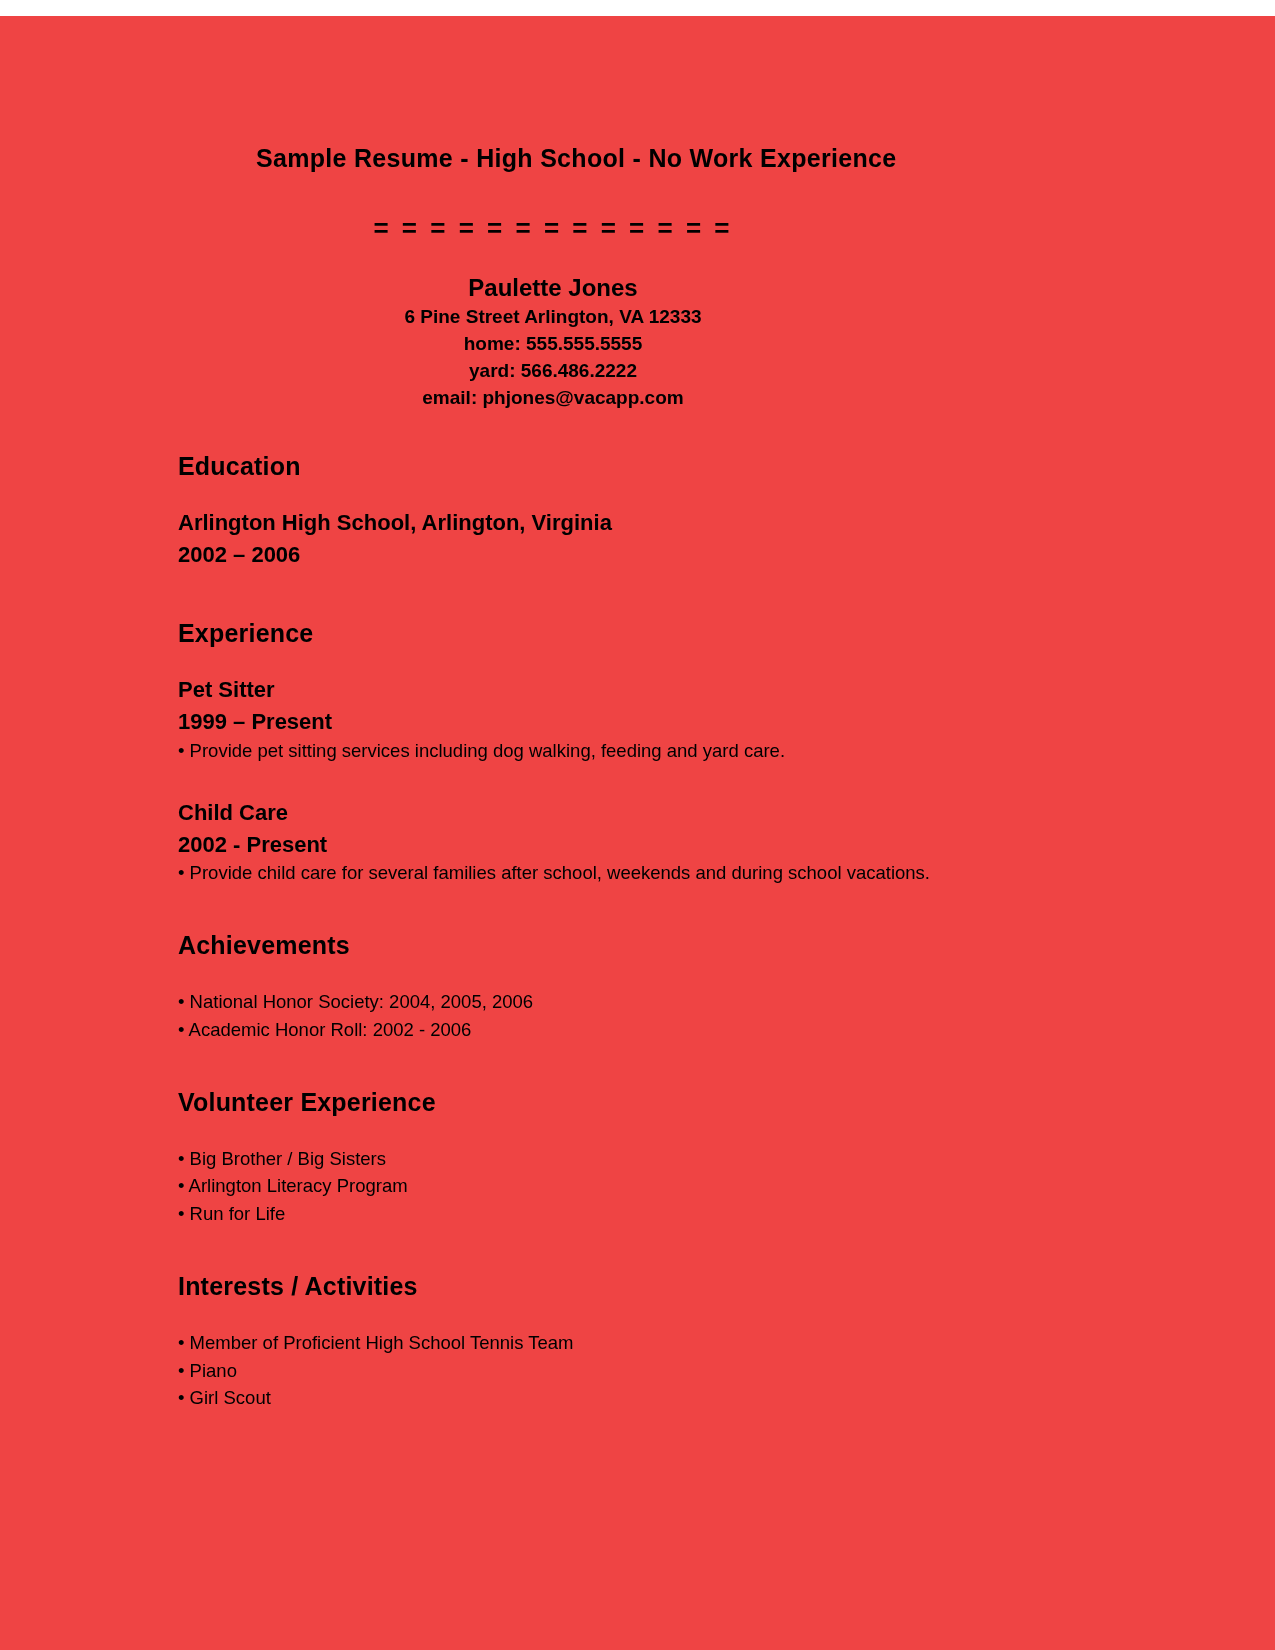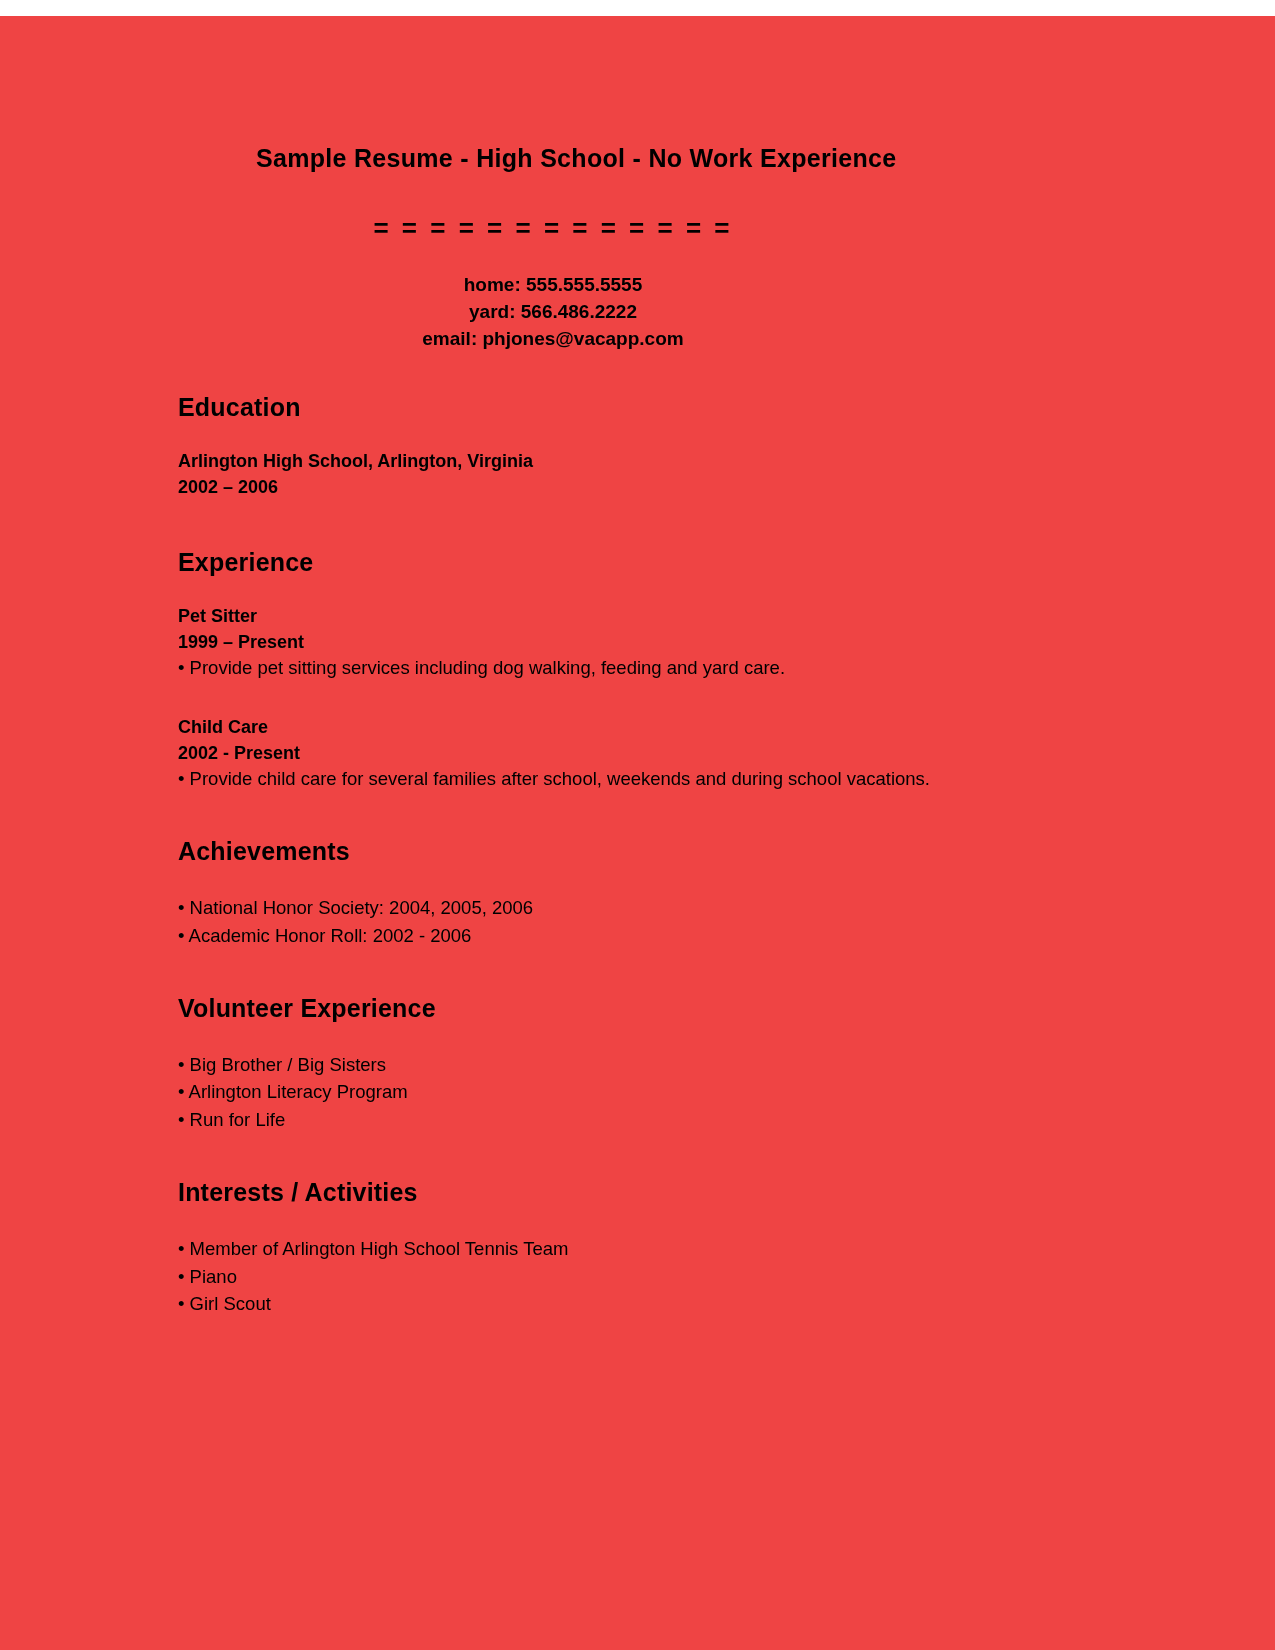--- a/index.html
+++ b/index.html
@@ -63,21 +63,21 @@
     letter-spacing: 0.2px;
   }
   .sec-education { margin-top: 40px; }
   .sec-experience { margin-top: 48px; }
   .sec-achievements { margin-top: 44px; }
   .sec-volunteer { margin-top: 44px; }
   .sec-interests { margin-top: 44px; }
   .sec-skills { margin-top: 44px; }
 
   .strong-line {
-    font-size: 18px;
+    font-size: 22px;
     font-weight: bold;
     line-height: 1.45;
   }
   .body-line {
     font-size: 18.5px;
     line-height: 1.45;
   }
   .block-gap { margin-top: 26px; }
   .job { margin-top: 26px; }
   .job + .job { margin-top: 32px; }
@@ -88,20 +88,22 @@
 <body>
 
 <div class="page">
   <div class="doc">
 
     <div class="doc-title">Sample Resume - High School - No Work Experience</div>
 
     <div class="rule">= = = = = = = = = = = = =</div>
 
     <div class="contact">
+      <div class="name">Paulette Jones</div>
+      <div class="line">6 Pine Street Arlington, VA 12333</div>
       <div class="line">home: 555.555.5555</div>
       <div class="line">yard: 566.486.2222</div>
       <div class="line">email: phjones@vacapp.com</div>
     </div>
 
     <div class="sec-education">
       <h2 class="section">Education</h2>
       <div class="block-gap">
         <div class="strong-line">Arlington High School, Arlington, Virginia</div>
         <div class="strong-line">2002 – 2006</div>
@@ -135,21 +137,21 @@
       <div class="list">
         <div class="body-line">• Big Brother / Big Sisters</div>
         <div class="body-line">• Arlington Literacy Program</div>
         <div class="body-line">• Run for Life</div>
       </div>
     </div>
 
     <div class="sec-interests">
       <h2 class="section">Interests / Activities</h2>
       <div class="list">
-        <div class="body-line">• Member of Arlington High School Tennis Team</div>
+        <div class="body-line">• Member of Proficient High School Tennis Team</div>
         <div class="body-line">• Piano</div>
         <div class="body-line">• Girl Scout</div>
       </div>
     </div>
 
 
   </div>
 </div>
 
 </body></html>

